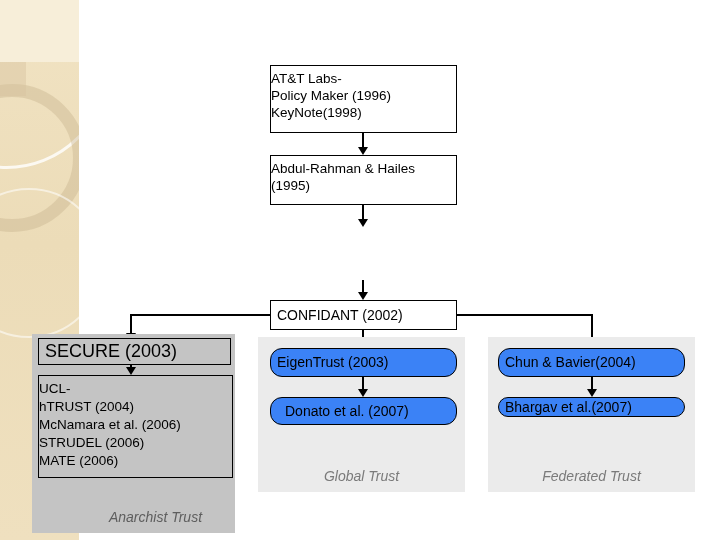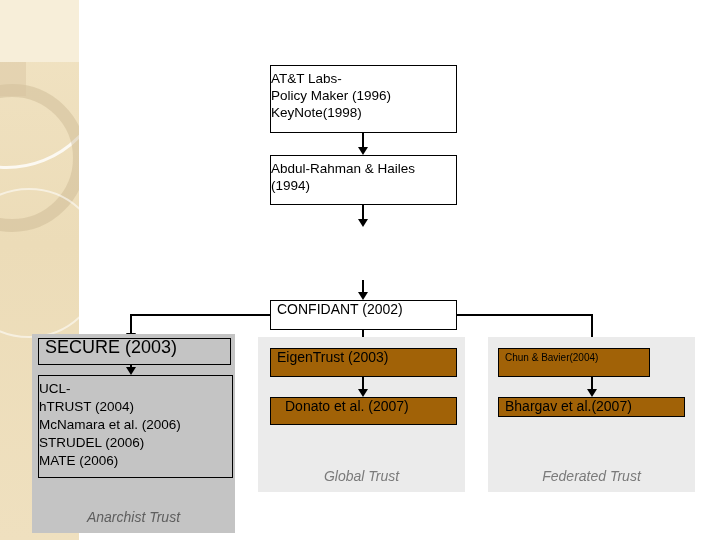--- a/index.html
+++ b/index.html
@@ -80,41 +80,42 @@
     background: transparent;
     font-size: 13.5px;
     line-height: 17px;
     color: #000000;
     padding: 4px 0 0 0;
     font-family: "Liberation Sans", sans-serif;
   }
   .node.center {
     padding: 0 0 0 6px;
     display: flex;
+    align-items: center;
   }
   .node.on-gray  { background: #c4c4c4; }
-  .node.on-light { background: #a16207; }
+  .node.on-light { background: #3b82f6; border-radius: 12px; }
 
   
   .panel {
     position: absolute;
     box-sizing: border-box;
   }
   .panel.dark  { background: #c4c4c4; }
   .panel.light { background: #ebebeb; }
   .panel-label {
     position: absolute;
     width: 100%;
     text-align: center;
     font-style: italic;
     font-size: 14px;
     color: #7a7a7a;
     font-family: "Liberation Sans", sans-serif;
   }
-  .panel-label.dark-text { color: #5e5e5e; }
+  .panel-label.dark-text { color: #5e5e5e; padding-left: 22px; }
 
   
   .vline, .hline {
     position: absolute;
     background: #000000;
   }
   .vline { width: 2px; }
   .hline { height: 2px; }
   .arrow-down {
     position: absolute;
@@ -142,21 +143,21 @@
     <div>AT&amp;T Labs-</div>
     <div>Policy Maker (1996)</div>
     <div>KeyNote(1998)</div>
   </div>
 
   <div class="vline" style="left:362px; top:133px; height:16px;"></div>
   <div class="arrow-down" style="left:358px; top:147px;"></div>
 
   <div class="node" style="left:270px; top:155px; width:187px; height:50px;">
     <div>Abdul-Rahman &amp; Hailes</div>
-    <div>(1994)</div>
+    <div>(1995)</div>
   </div>
 
   <div class="vline" style="left:362px; top:205px; height:16px;"></div>
   <div class="arrow-down" style="left:358px; top:219px;"></div>
 
 
   <div class="vline" style="left:362px; top:280px; height:14px;"></div>
   <div class="arrow-down" style="left:358px; top:292px;"></div>
 
   <div class="node center" style="left:270px; top:300px; width:187px; height:30px; font-size:14px;">
@@ -203,21 +204,21 @@
   <div class="arrow-down" style="left:358px; top:389px;"></div>
 
   <div class="node center on-light" style="left:270px; top:397px; width:187px; height:28px; font-size:14px;padding-left:14px;">
     <div>Donato et al. (2007)</div>
   </div>
 
   <div class="panel-label" style="left:258px; top:468px; width:207px;">Global Trust</div>
 
   <div class="panel light" style="left:488px; top:337px; width:207px; height:155px;"></div>
 
-  <div class="node center on-light" style="left:498px; top:348px; width:152px; height:29px; font-size:10px;">
+  <div class="node center on-light" style="left:498px; top:348px; width:187px; height:29px; font-size:14px;">
     <div>Chun &amp; Bavier(2004)</div>
   </div>
 
   <div class="vline" style="left:591px; top:377px; height:14px;"></div>
   <div class="arrow-down" style="left:587px; top:389px;"></div>
 
   <div class="node center on-light" style="left:498px; top:397px; width:187px; height:20px; font-size:14px;">
     <div>Bhargav et al.(2007)</div>
   </div>
 

